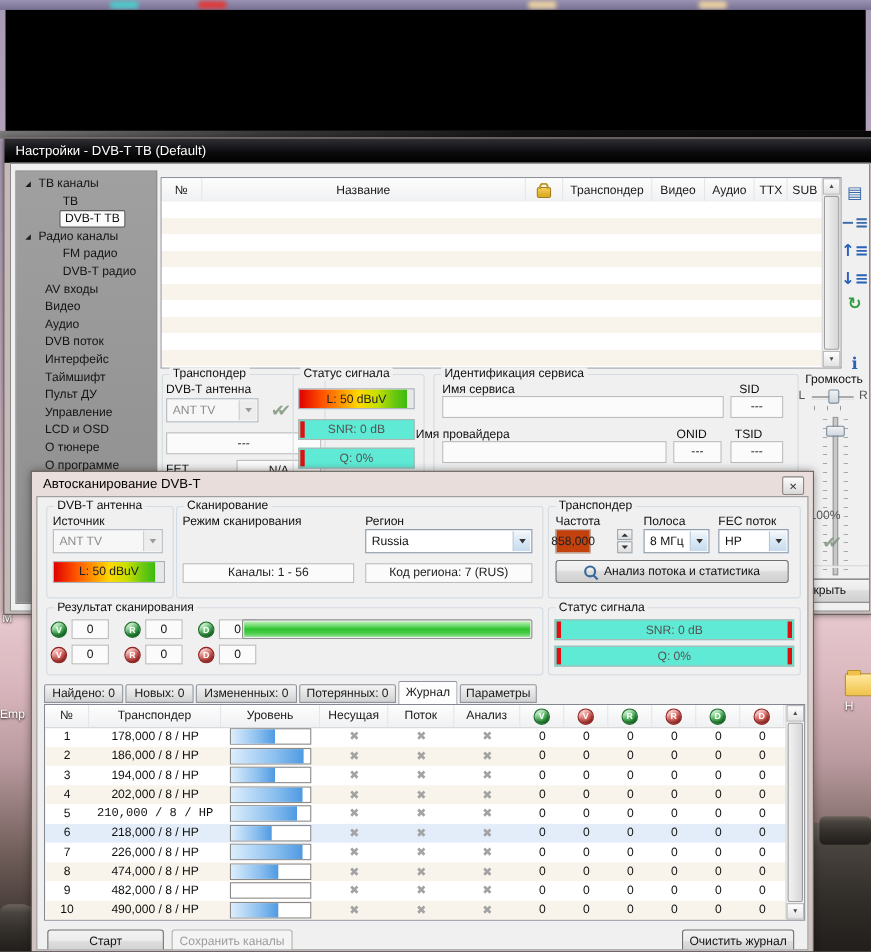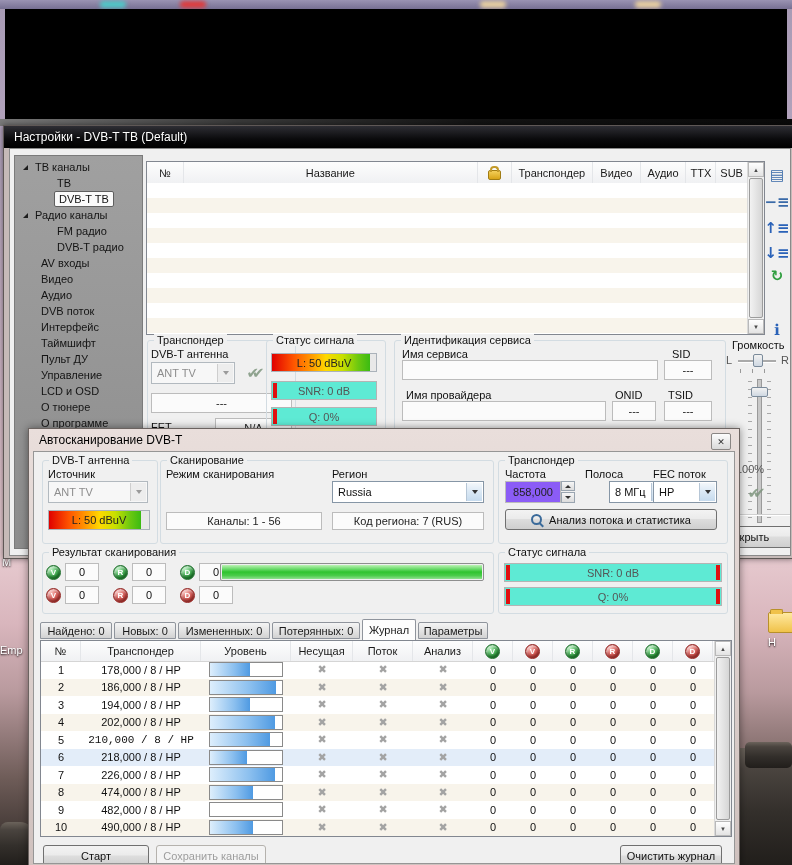--- a/index.html
+++ b/index.html
@@ -234,21 +234,21 @@
           <span>Q: 0%</span>
       </div>
 
       <div class="grp" style="left:384px;top:191px;width:330px;height:118px;">
         <span class="gt">Идентификация сервиса</span>
       </div>
       <div class="lab" style="left:392px;top:199px;">Имя сервиса</div>
       <div class="fld" style="left:392px;top:211px;width:256px;height:20px;"></div>
       <div class="lab" style="left:662px;top:199px;">SID</div>
       <div class="fld" style="left:654px;top:211px;width:48px;height:20px;">---</div>
-      <div class="lab" style="left:396px;top:240px;">Имя провайдера</div>
+      <div class="lab" style="left:368px;top:240px;">Имя провайдера</div>
       <div class="fld" style="left:392px;top:252px;width:204px;height:20px;"></div>
       <div class="lab" style="left:605px;top:240px;">ONID</div>
       <div class="fld" style="left:602px;top:252px;width:44px;height:20px;">---</div>
       <div class="lab" style="left:658px;top:240px;">TSID</div>
       <div class="fld" style="left:654px;top:252px;width:48px;height:20px;">---</div>
 
       <div class="lab" style="left:722px;top:190px;">Громкость</div>
       <div class="lab" style="left:716px;top:205px;color:#555;">L</div>
       <div style="position:absolute;left:728px;top:211px;width:38px;height:2px;background:#aaa;border-bottom:1px solid #fff;"></div>
       <div class="thumbh" style="left:743px;top:205px;"></div>
@@ -299,31 +299,31 @@
             <i class="tri"></i>
           </span>
       </div>
       <div class="fld" style="left:132px;top:60px;width:156px;height:18px;">Каналы: 1 - 56</div>
       <div class="fld" style="left:298px;top:60px;width:152px;height:18px;">Код региона: 7 (RUS)</div>
 
       <div class="grp" style="left:464px;top:8px;width:228px;height:82px;">
         <span class="gt">Транспондер</span>
       </div>
       <div class="lab" style="left:471px;top:16px;">Частота</div>
-      <div class="fld" style="left:471px;top:29px;width:56px;height:22px;background:#8b5cf6;">858,000</div>
+      <div class="fld" style="left:471px;top:29px;width:32px;height:22px;background:#c2410c;">858,000</div>
       <div class="spin" style="left:527px;top:29px;">
         <div style="top:0;">
             <i class="tri" style="transform:rotate(180deg);border-top-width:3px;"></i>
           </div>
         <div style="top:11px;height:11px;">
             <i class="tri" style="border-top-width:3px;"></i>
           </div>
       </div>
       <div class="lab" style="left:551px;top:16px;">Полоса</div>
-      <div class="combo" style="left:551px;top:29px;width:60px;height:22px;margin-left:24px;">
+      <div class="combo" style="left:551px;top:29px;width:60px;height:22px;">
         <span>8 МГц</span>
         <span class="ar">
             <i class="tri"></i>
           </span>
       </div>
       <div class="lab" style="left:619px;top:16px;">FEC поток</div>
       <div class="combo" style="left:619px;top:29px;width:64px;height:22px;">
         <span>HP</span>
         <span class="ar">
             <i class="tri"></i>

